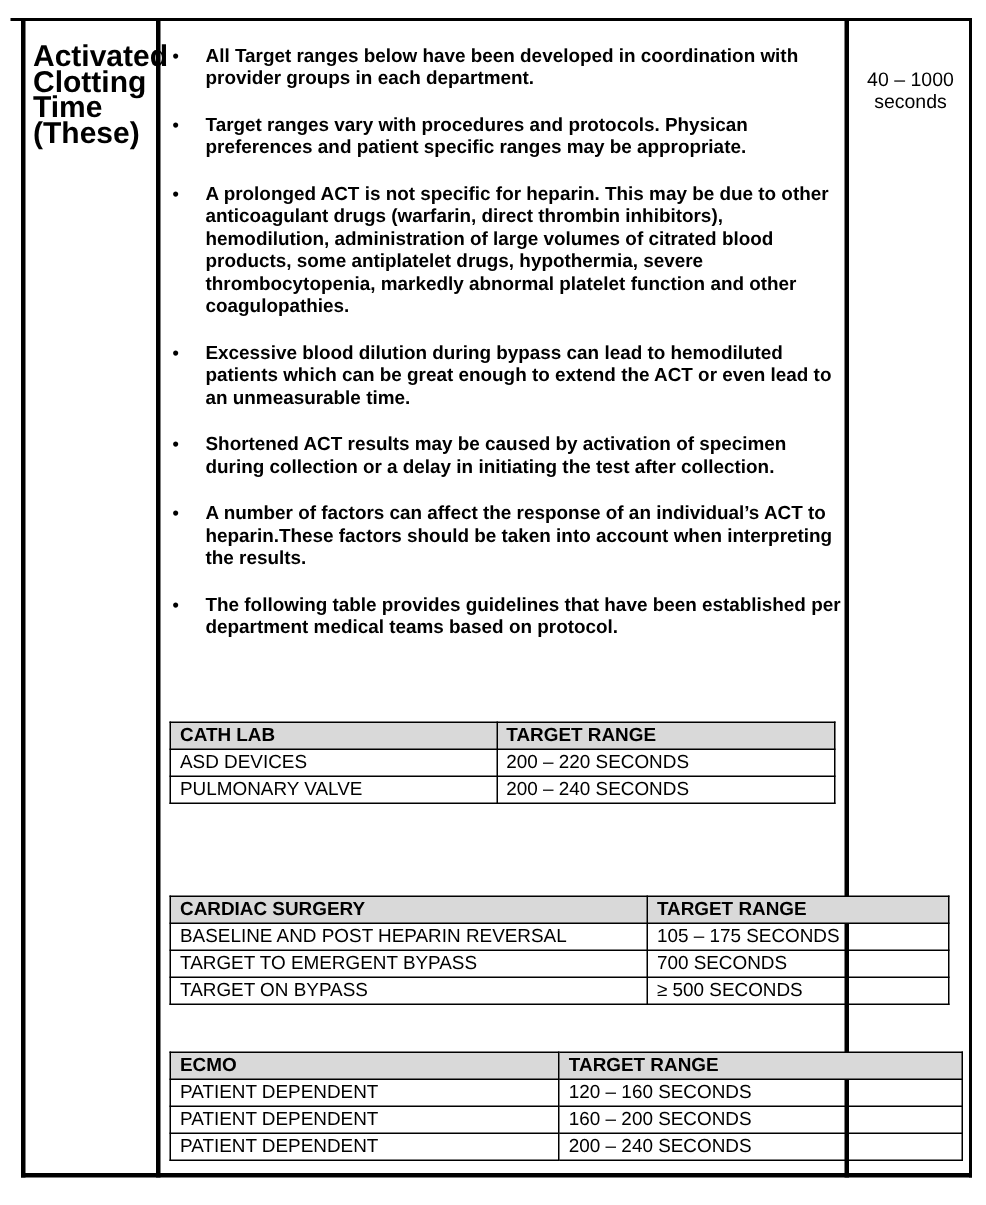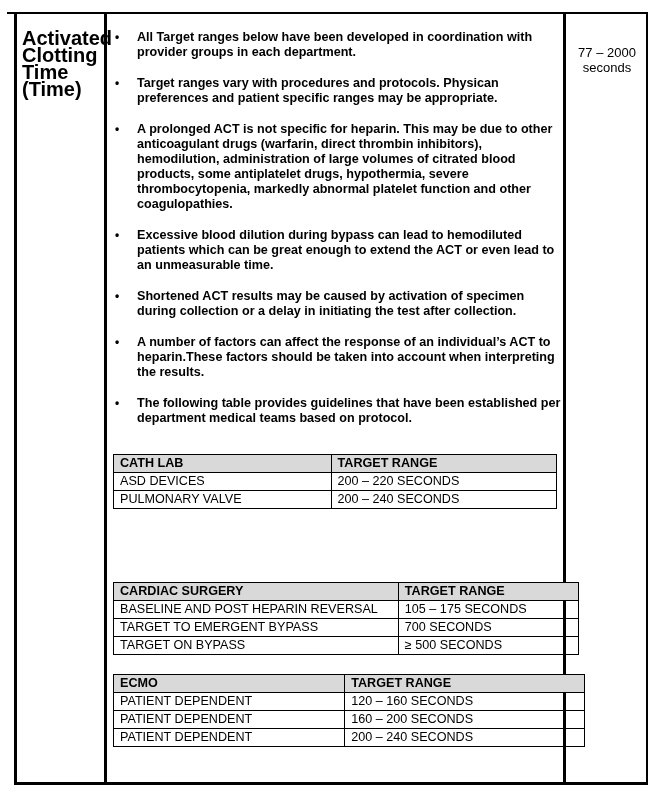--- a/index.html
+++ b/index.html
@@ -86,62 +86,63 @@
       top: 0;
       font-size: 12px;
     }
 
     .sub {
       position: absolute;
       left: 113px;
       border-collapse: collapse;
       font-size: 12.6px;
       line-height: 15px;
+      margin-top: 27px;
     }
     .sub td, .sub th {
       border: 1px solid #000;
       padding: 1px 6px 1px 6px;
       text-align: left;
       vertical-align: top;
       font-weight: normal;
     }
     .sub th {
       background: #d9d9d9;
       font-weight: bold;
     }
     .sub.cath { top: 454px; width: 444px; }
     .sub.cath col.c1 { width: 218px; }
     .sub.cath col.c2 { width: 226px; }
 
-    .sub.card { top: 582px; width: 466px; }
+    .sub.card { top: 570px; width: 520px; }
     .sub.card col.c1 { width: 272px; }
     .sub.card col.c2 { width: 172px; }
     .sub.card tr.last td { border-bottom: none; }
 
-    .sub.ecmo { top: 674px; width: 472px; }
+    .sub.ecmo { top: 674px; width: 529px; }
     .sub.ecmo col.c1 { width: 218px; }
     .sub.ecmo col.c2 { width: 226px; }
   </style>
 </head>
 <body>
 
 <div class="top-rule"></div>
 <div class="outer"></div>
 <div class="divider d1"></div>
 <div class="divider d2"></div>
 
 <div class="label-cell">
   <div>Activated</div>
   <div>Clotting</div>
   <div>Time</div>
-  <div>(Time)</div>
+  <div>(These)</div>
 </div>
 
 <div class="value-cell">
-  <div>77 – 2000</div>
+  <div>40 – 1000</div>
   <div>seconds</div>
 </div>
 
 <ul class="bullets">
   <li><span class="dot">•</span><span>All Target ranges below have been developed in coordination with provider groups in each department.</span></li>
   <li><span class="dot">•</span><span>Target ranges vary with procedures and protocols. Physican preferences and patient specific ranges may be appropriate.</span></li>
   <li><span class="dot">•</span><span>A prolonged ACT is not specific for heparin. This may be due to other anticoagulant drugs (warfarin, direct thrombin inhibitors), hemodilution, administration of large volumes of citrated blood products, some antiplatelet drugs, hypothermia, severe thrombocytopenia, markedly abnormal platelet function and other coagulopathies.</span></li>
   <li><span class="dot">•</span><span>Excessive blood dilution during bypass can lead to hemodiluted patients which can be great enough to extend the ACT or even lead to an unmeasurable time.</span></li>
   <li><span class="dot">•</span><span>Shortened ACT results may be caused by activation of specimen during collection or a delay in initiating the test after collection.</span></li>
   <li><span class="dot">•</span><span>A number of factors can affect the response of an individual’s ACT to heparin.These factors should be taken into account when interpreting the results.</span></li>

